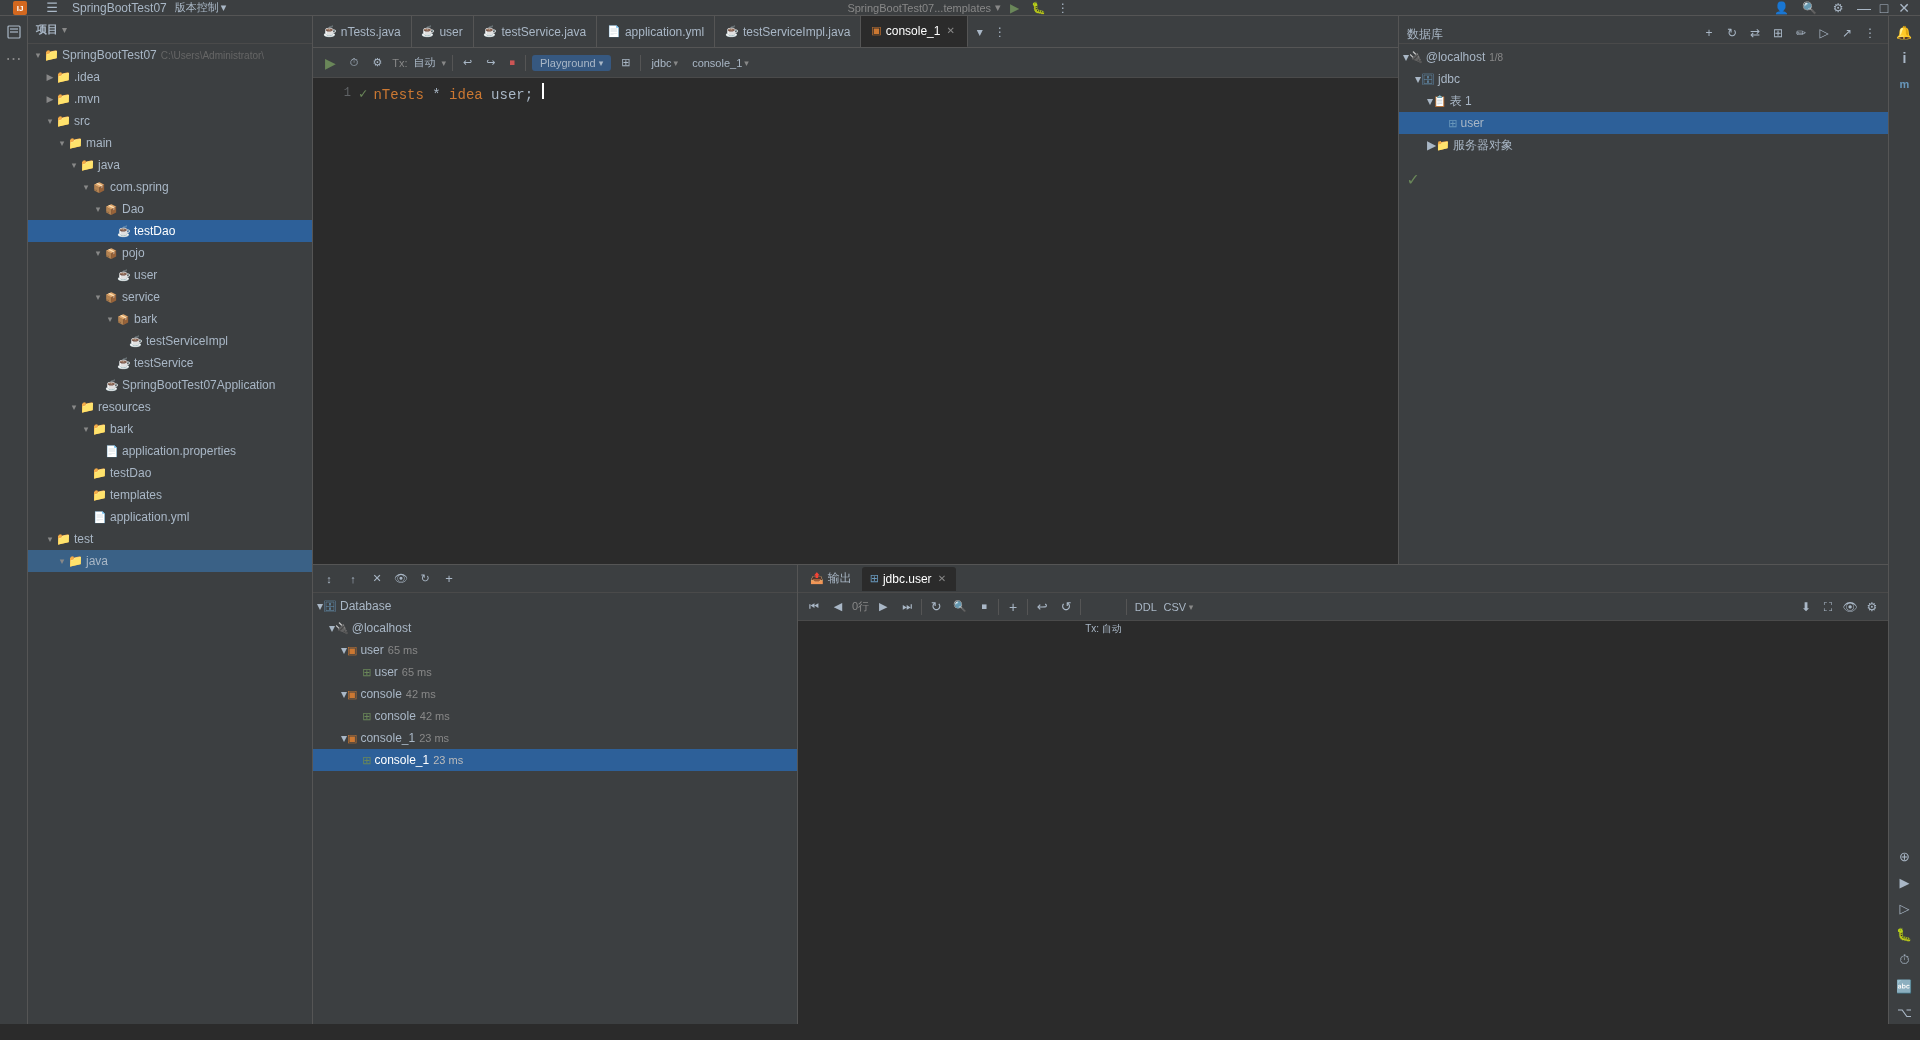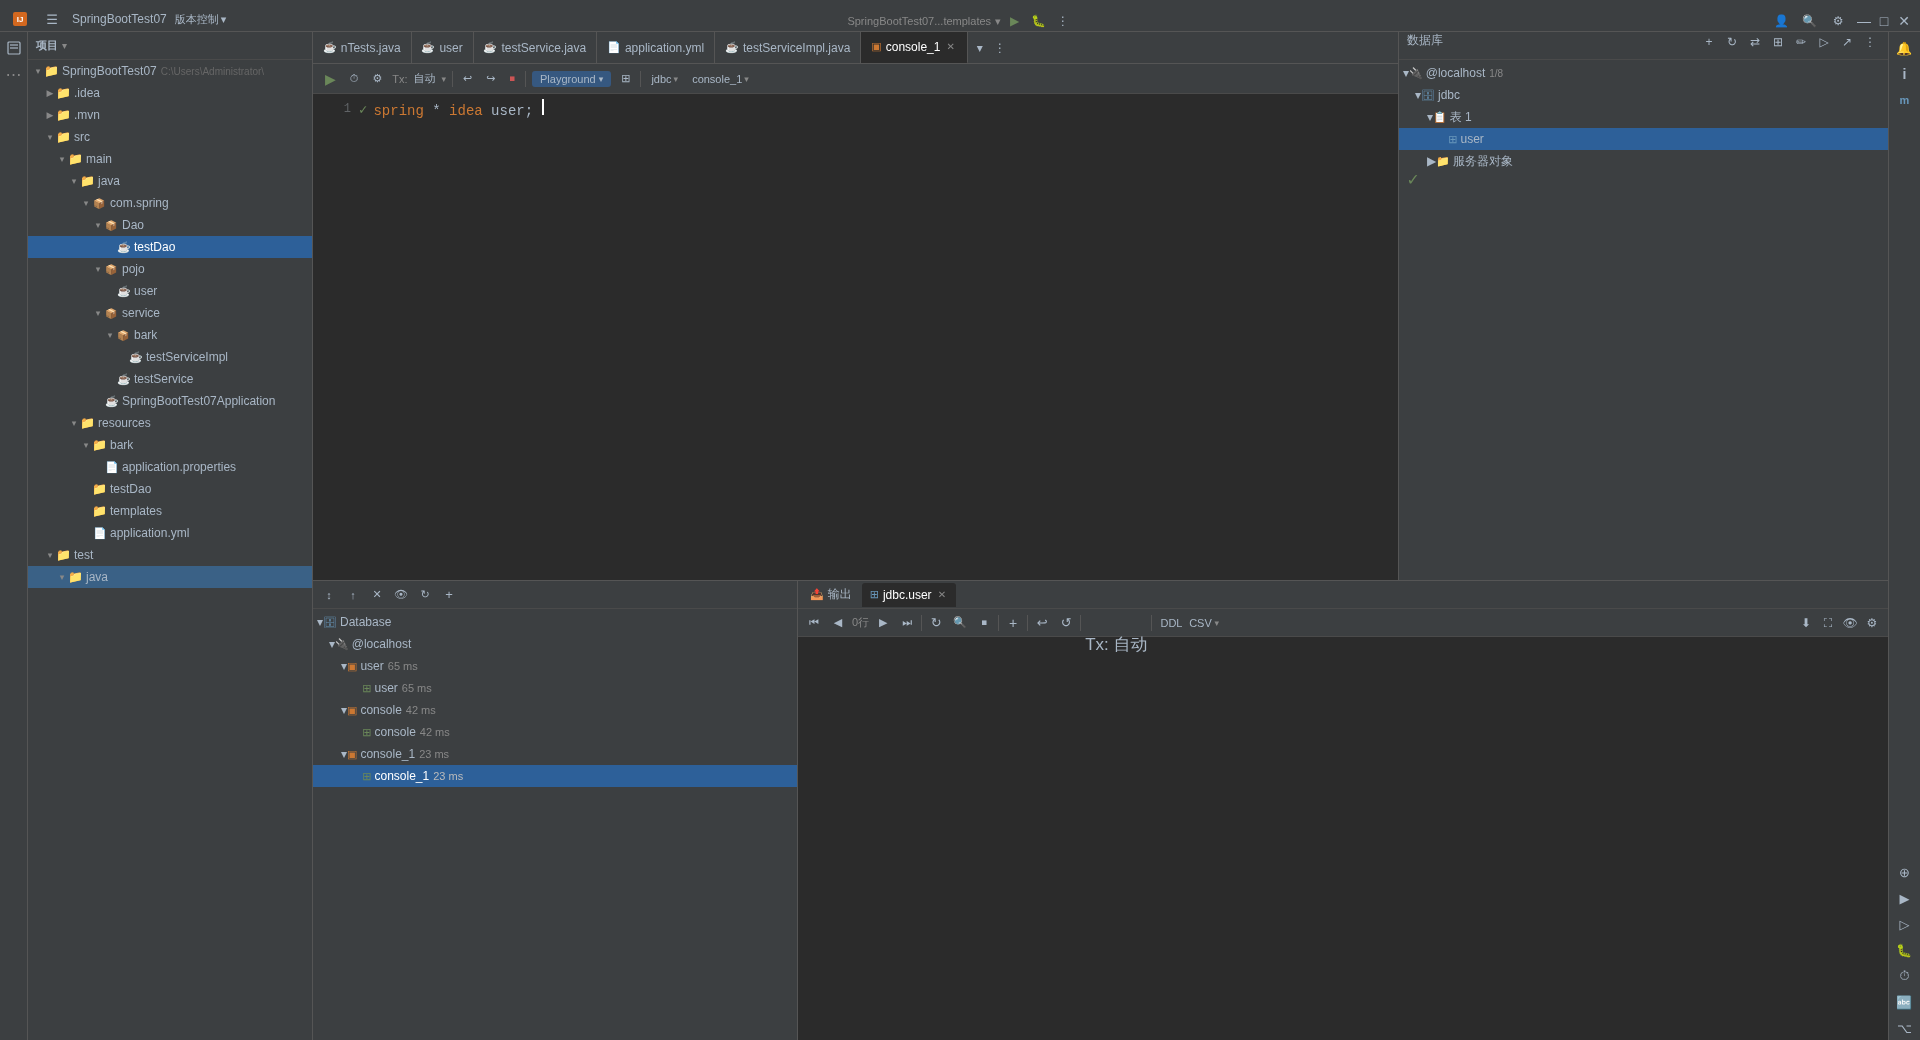--- a/index.html
+++ b/index.html
@@ -8,24 +8,24 @@
       height: 1040px;
       background: #2b2b2b;
       font-family: 'Segoe UI', Arial, sans-serif;
       font-size: 12px;
       color: #a9b7c6;
       overflow: hidden;
     }
 
     
     .title-bar {
-      height: 32px;
-      background: #3c3f41;
-      display: flex;
-      align-items: flex-end;
+      height: 16px;
+      background: #3c3f41;
+      display: flex;
+      align-items: center;
       padding: 0 8px;
       border-bottom: 1px solid #555;
     }
     .title-bar-left {
       display: flex;
       align-items: center;
       gap: 8px;
       flex: 1;
     }
     .title-bar-center {
@@ -280,21 +280,21 @@
     .db-panel {
       width: 490px;
       background: #3c3f41;
       display: flex;
       flex-direction: column;
       border-left: 1px solid #555;
     }
     .db-panel-header {
       height: 28px;
       display: flex;
-      align-items: flex-start;
+      align-items: flex-end;
       padding: 0 8px;
       border-bottom: 1px solid #4a4a4a;
       gap: 4px;
       font-size: 12px;
       font-weight: 500;
     }
     .db-tree {
       flex: 1;
       overflow-y: auto;
       padding: 2px 0;
@@ -715,21 +715,21 @@
             <span>console_1</span>
             <span style="font-size:9px; color:#888;">▾</span>
           </div>
         </div>
 
         <div class="editor-content">
           <div class="code-line">
             <span class="line-number">1</span>
             <span class="line-check color-green">✓</span>
             <span class="code-text">
-              <span class="kw-select">spring</span>
+              <span class="kw-select">nTests</span>
               <span> * </span>
               <span class="kw-from">idea</span>
               <span> user;</span>
               <span class="cursor"></span>
             </span>
           </div>
         </div>
 
         <div style="position:absolute; top: 170px; right: 500px; color:#6a8759; font-size:16px;">✓</div>
       </div>
@@ -876,21 +876,21 @@
           <div class="toolbar-separator"></div>
           <div class="icon-btn" style="font-size:13px;">↻</div>
           <div class="icon-btn" style="font-size:11px;">🔍</div>
           <div class="icon-btn" style="font-size:11px;">⏹</div>
           <div class="toolbar-separator"></div>
           <div class="icon-btn" style="font-size:14px;">+</div>
           <div class="toolbar-separator"></div>
           <div class="icon-btn" style="font-size:13px;">↩</div>
           <div class="icon-btn" style="font-size:13px;">↺</div>
           <div class="toolbar-separator"></div>
-          <span style="font-size:17px;margin-top:44px;">Tx: 自动</span>
+          <span style="font-size:10px;margin-top:44px;">Tx: 自动</span>
           <div class="toolbar-separator"></div>
           <div class="toolbar-btn">DDL</div>
           <div class="icon-btn" style="font-size:11px;">CSV</div>
           <span style="font-size:9px; color:#888;">▾</span>
           <div style="margin-left:auto; display:flex; gap:2px;">
             <div class="icon-btn">⬇</div>
             <div class="icon-btn">⛶</div>
             <div class="icon-btn">👁</div>
             <div class="icon-btn">⚙</div>
           </div>

